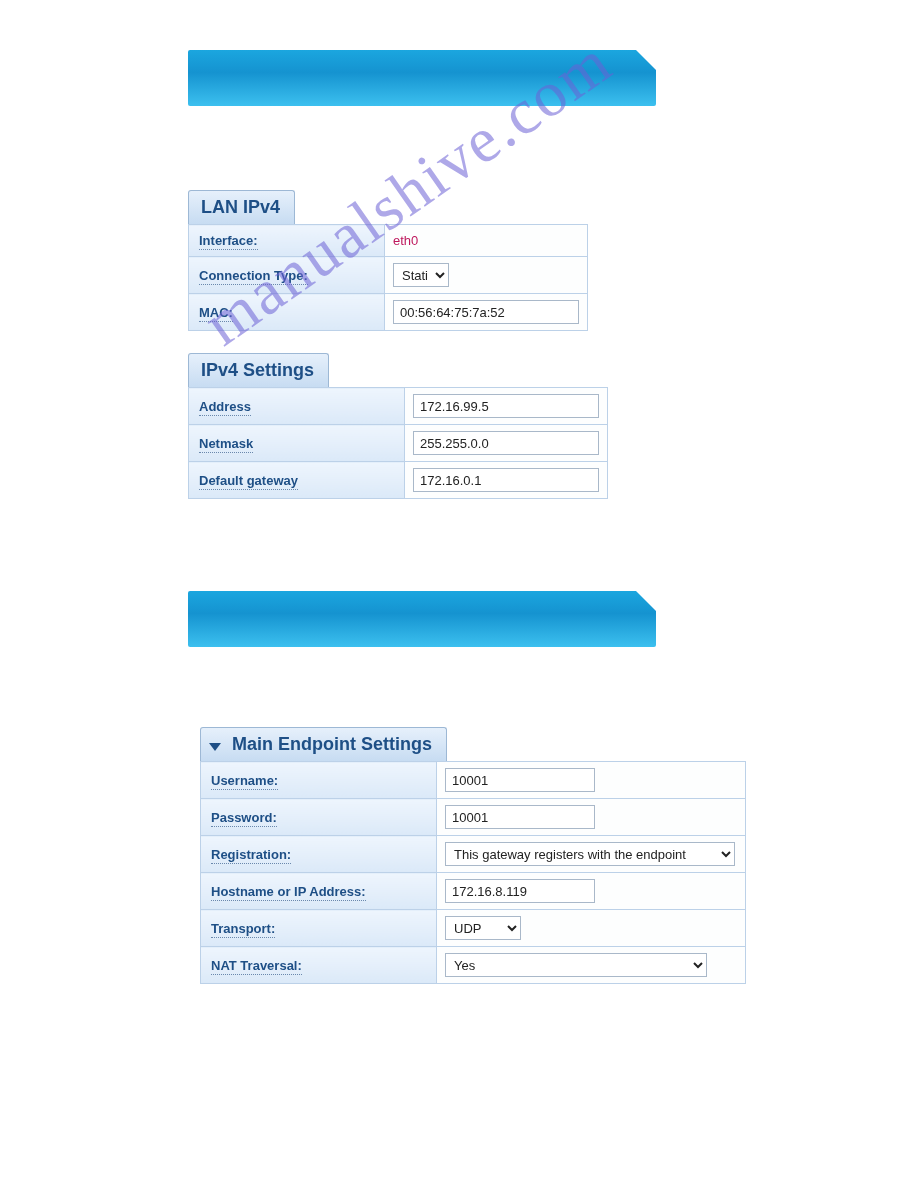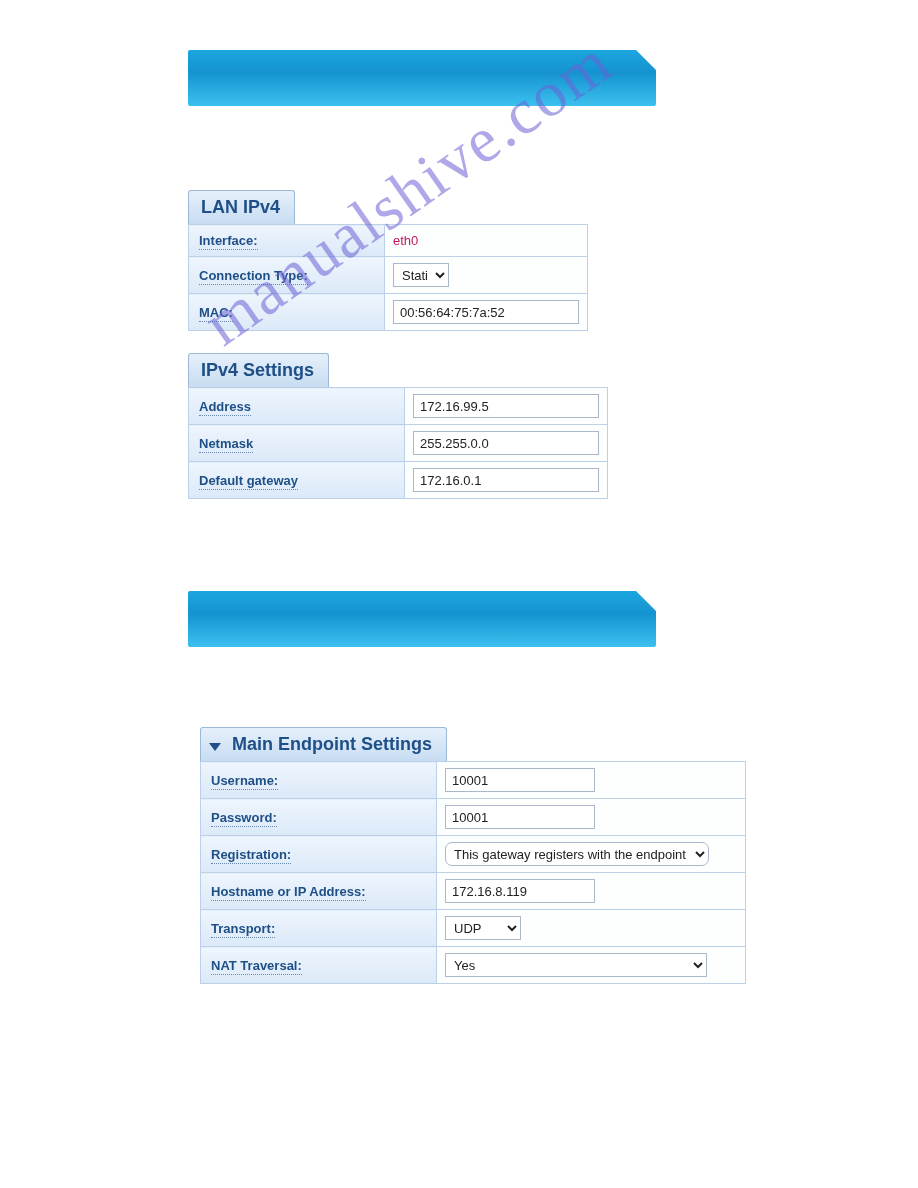--- a/index.html
+++ b/index.html
@@ -105,21 +105,21 @@
   select{
     border:1px solid #a9b8c9;
     background:#fff;
     padding:2px 4px;
     font-size:13px;
     color:#222;
     height:24px;
   }
   .sel-narrow{ width: 56px; }
   .sel-udp{ width: 76px; }
-  .sel-wide{ width: 264px; border-radius: 7px; }
+  .sel-wide{ width: 290px; }
   .sel-yes{ width: 262px; }
 
   .static-text{ color:#be185d; }
 
   
   .wm{
     position:absolute;
     left: 190px; top: 300px;
     font-size: 64px;
     letter-spacing: 2px;

